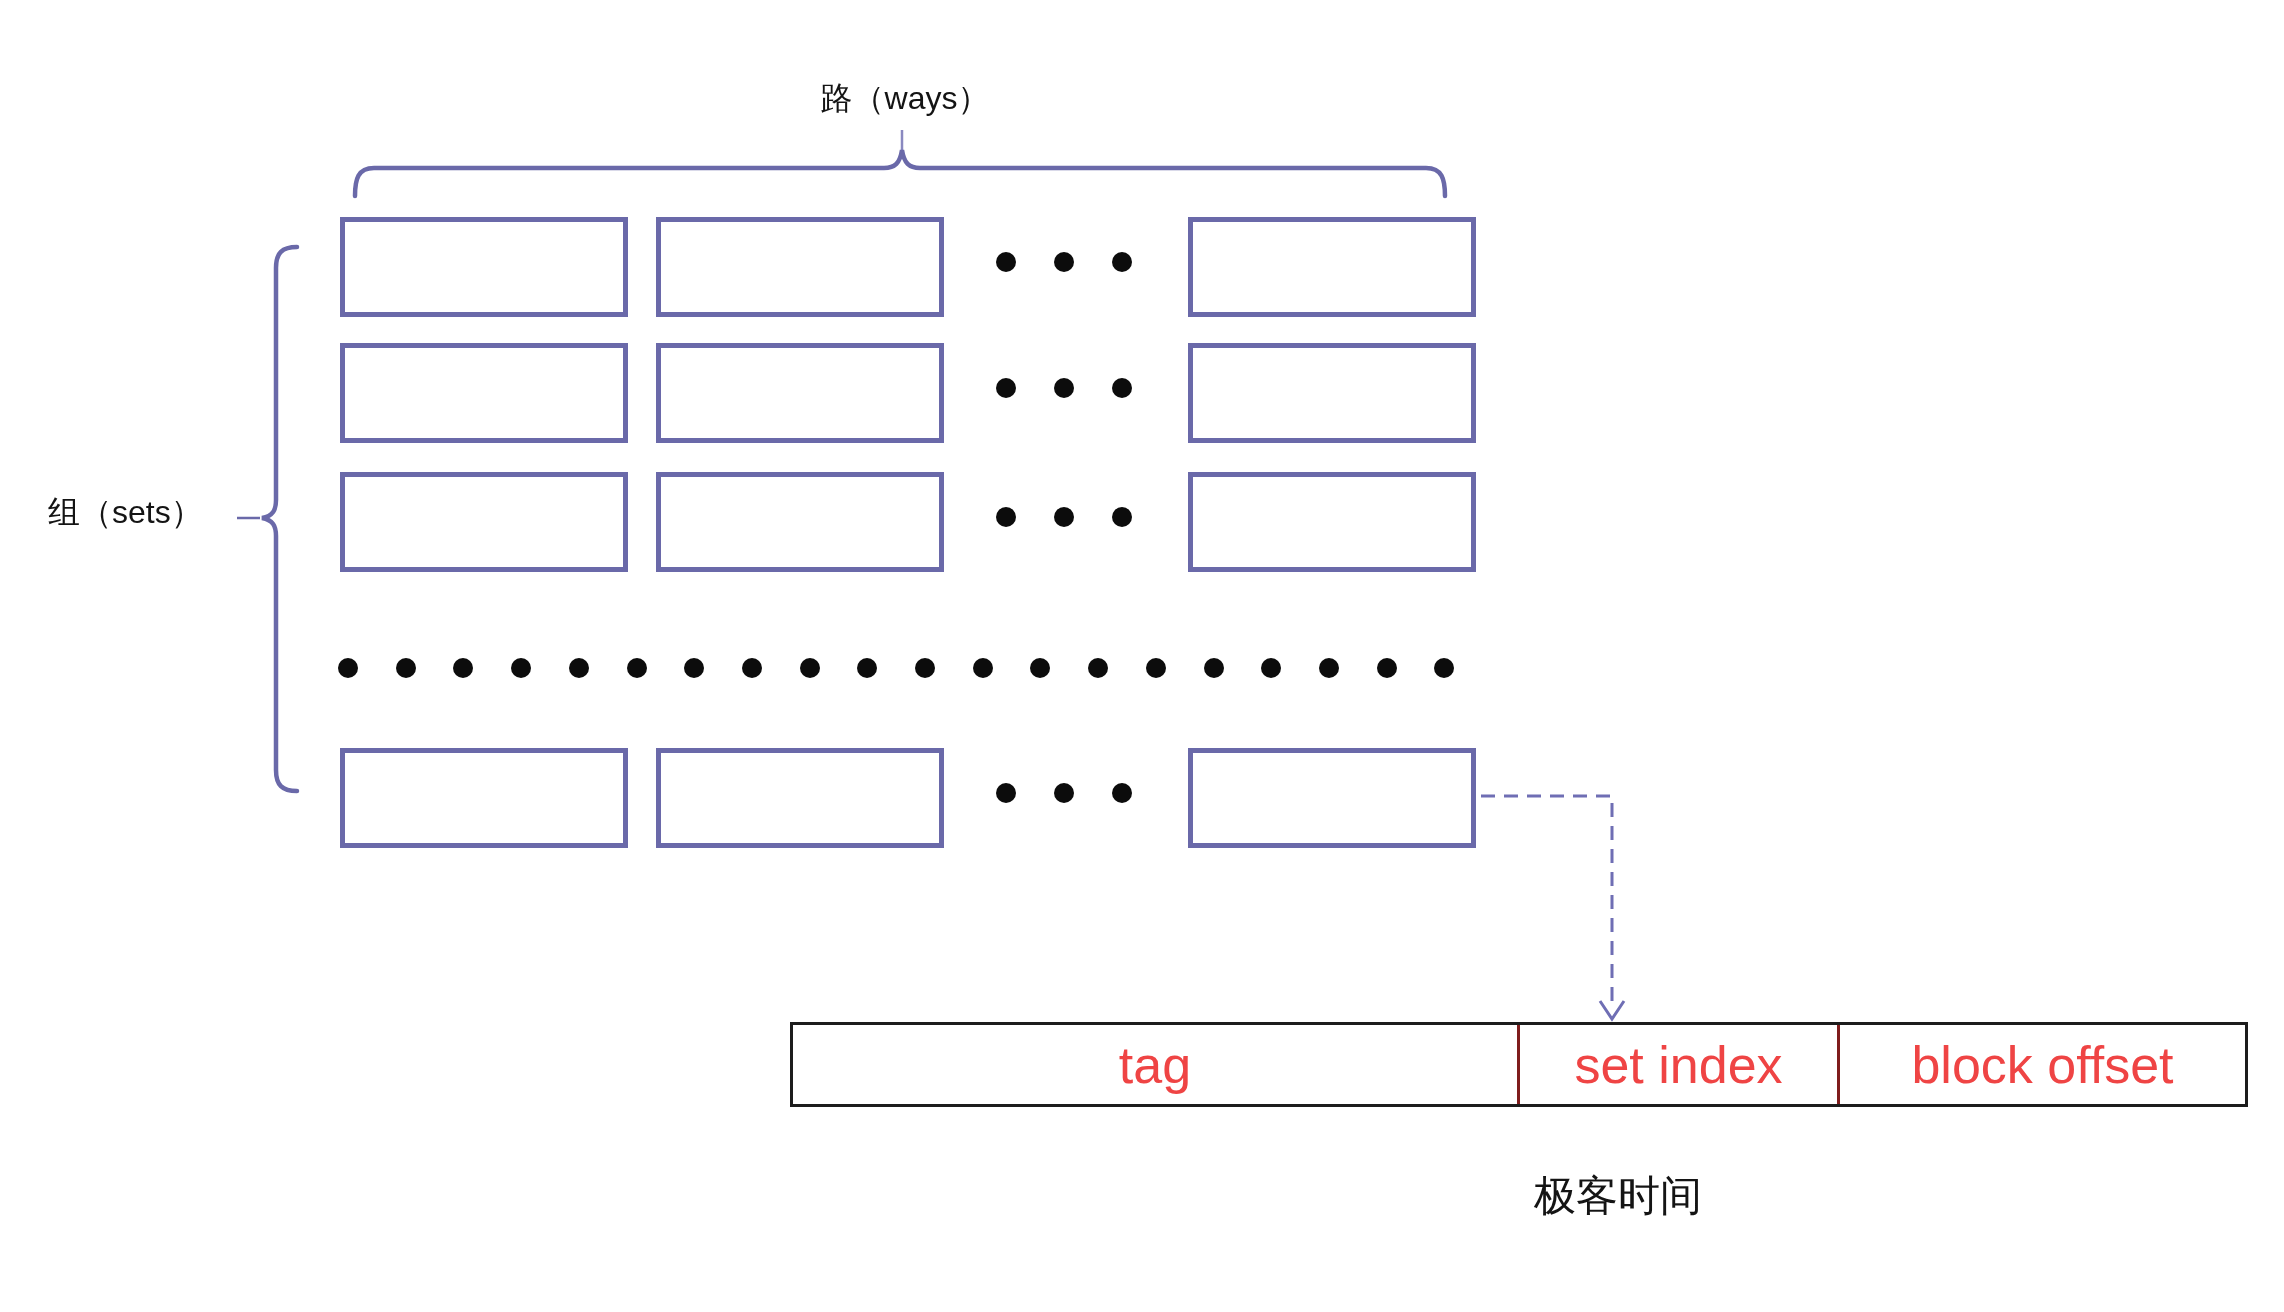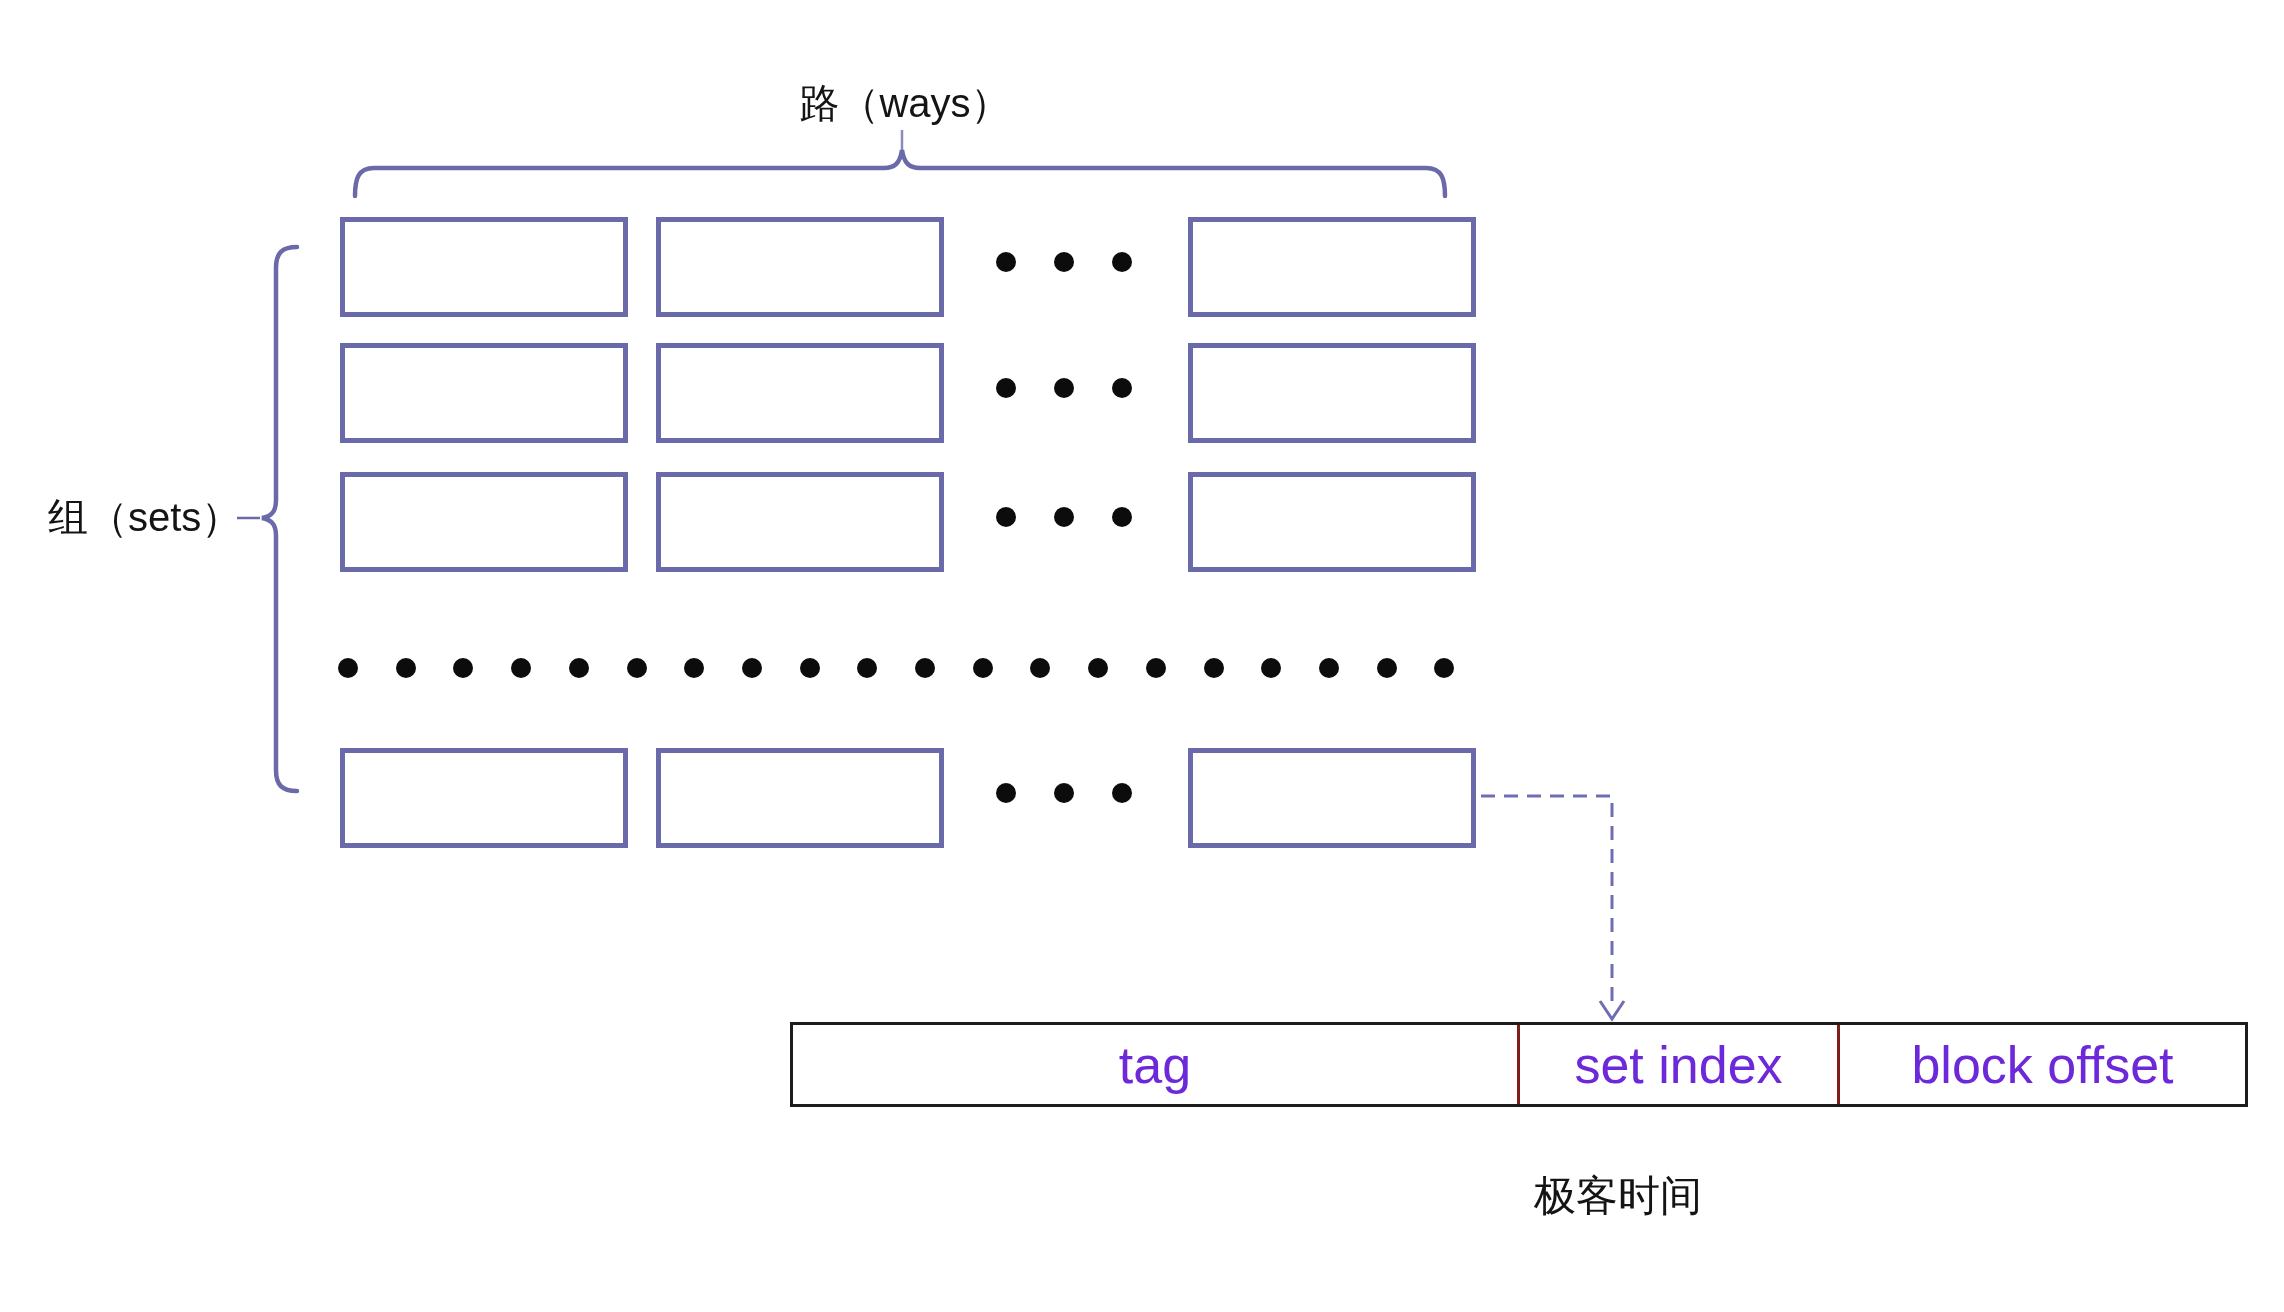--- a/index.html
+++ b/index.html
@@ -4,29 +4,29 @@
 <style>
   html,body{margin:0;padding:0;background:#ffffff;}
   body{width:2284px;height:1312px;font-family:"Liberation Sans","DejaVu Sans",sans-serif;color:#141414;}
   .stage{position:relative;width:2284px;height:1312px;background:#ffffff;overflow:hidden;}
   svg{display:block;}
   
   .cache-box{position:absolute;width:288px;height:100px;box-sizing:border-box;
              border:5px solid #6a69a9;background:#ffffff;}
   .dot{position:absolute;width:20px;height:20px;border-radius:50%;background:#0c0c0c;}
   
-  .lbl{position:absolute;font-size:40px;line-height:1.15;color:#141414;white-space:nowrap;}
+  .lbl{position:absolute;font-size:32px;line-height:1.15;color:#141414;white-space:nowrap;}
   .ways-label{left:760px;top:80px;width:290px;text-align:center;}
   .sets-label{left:48px;top:494px;text-align:center;}
   .caption{left:1450px;top:1172px;width:336px;text-align:center;font-size:42px;}
   
   .addr-table{position:absolute;left:790px;top:1022px;height:85px;display:inline-flex;
               border:3px solid #1c1c1c;box-sizing:border-box;background:#ffffff;}
   .addr-cell{display:flex;align-items:center;justify-content:center;box-sizing:border-box;
-             font-size:52px;color:#6d28d9;height:100%;}
+             font-size:52px;color:#ef4444;height:100%;}
   .addr-cell + .addr-cell{border-left:3px solid #7f1d1d;}
   
   .logo{position:absolute;left:2021px;top:1206px;display:flex;align-items:center;}
   .logo-text{font-size:42px;color:#737373;letter-spacing:2px;margin-left:12px;font-weight:bold;}
   .overlay-svg{position:absolute;left:0;top:0;pointer-events:none;}
 </style>
 </head>
 <body>
 
 <div class="stage">

